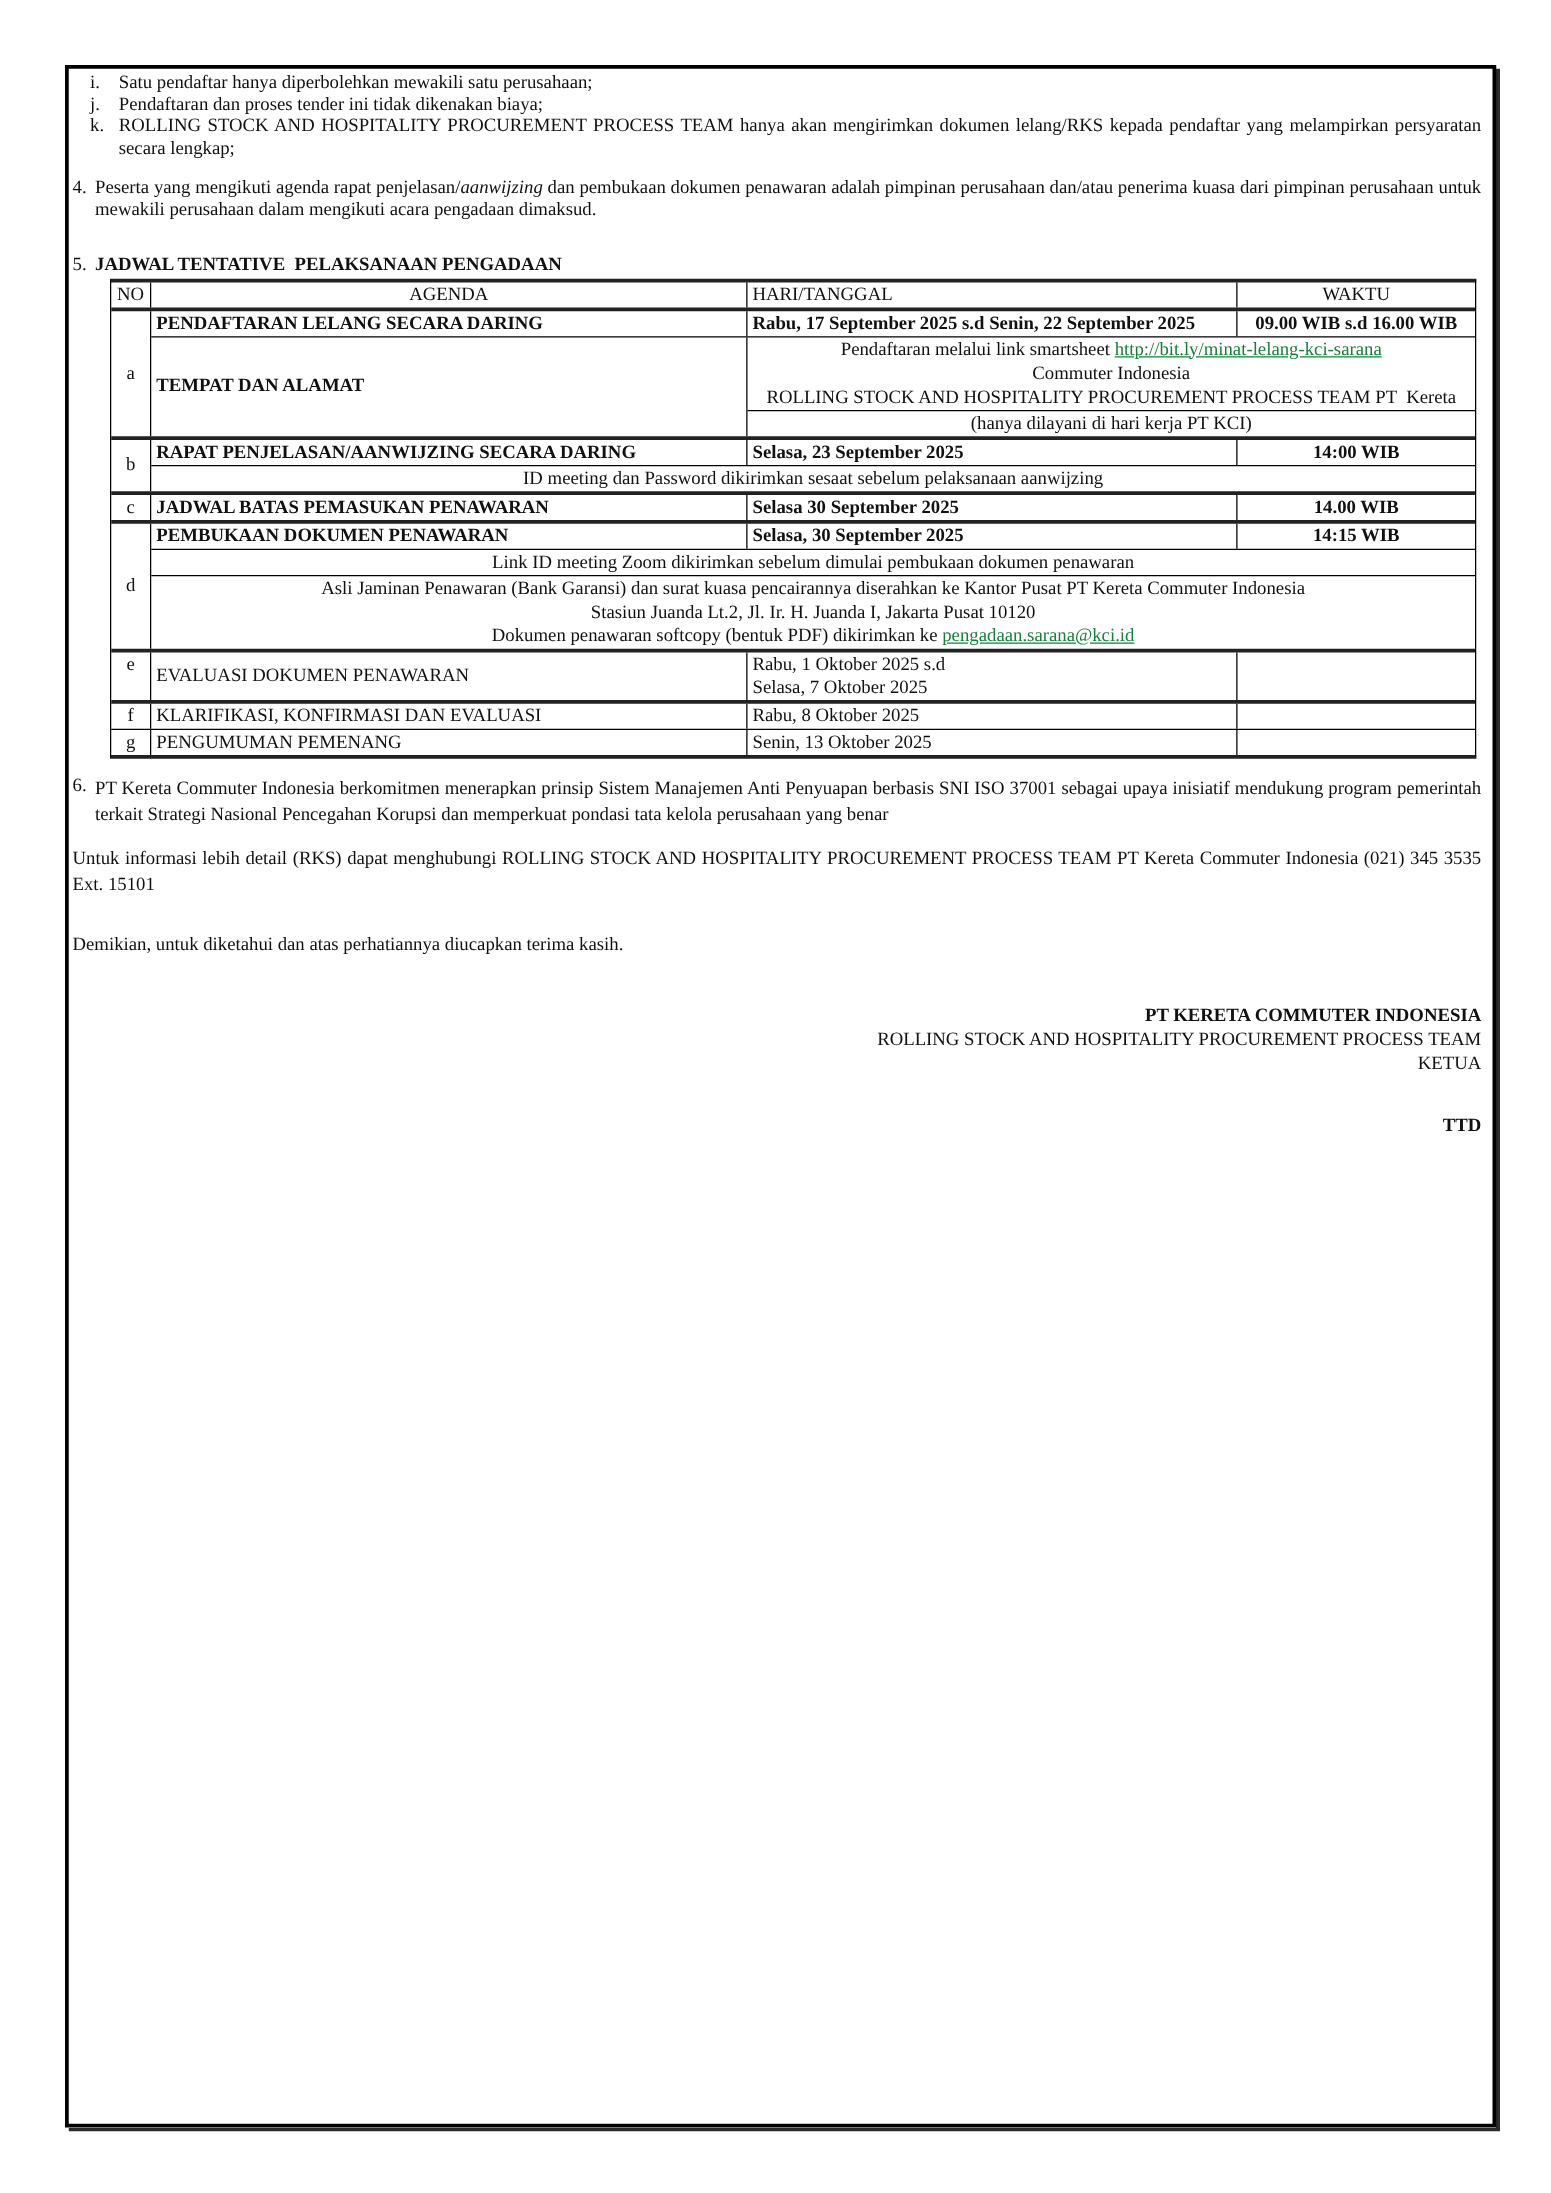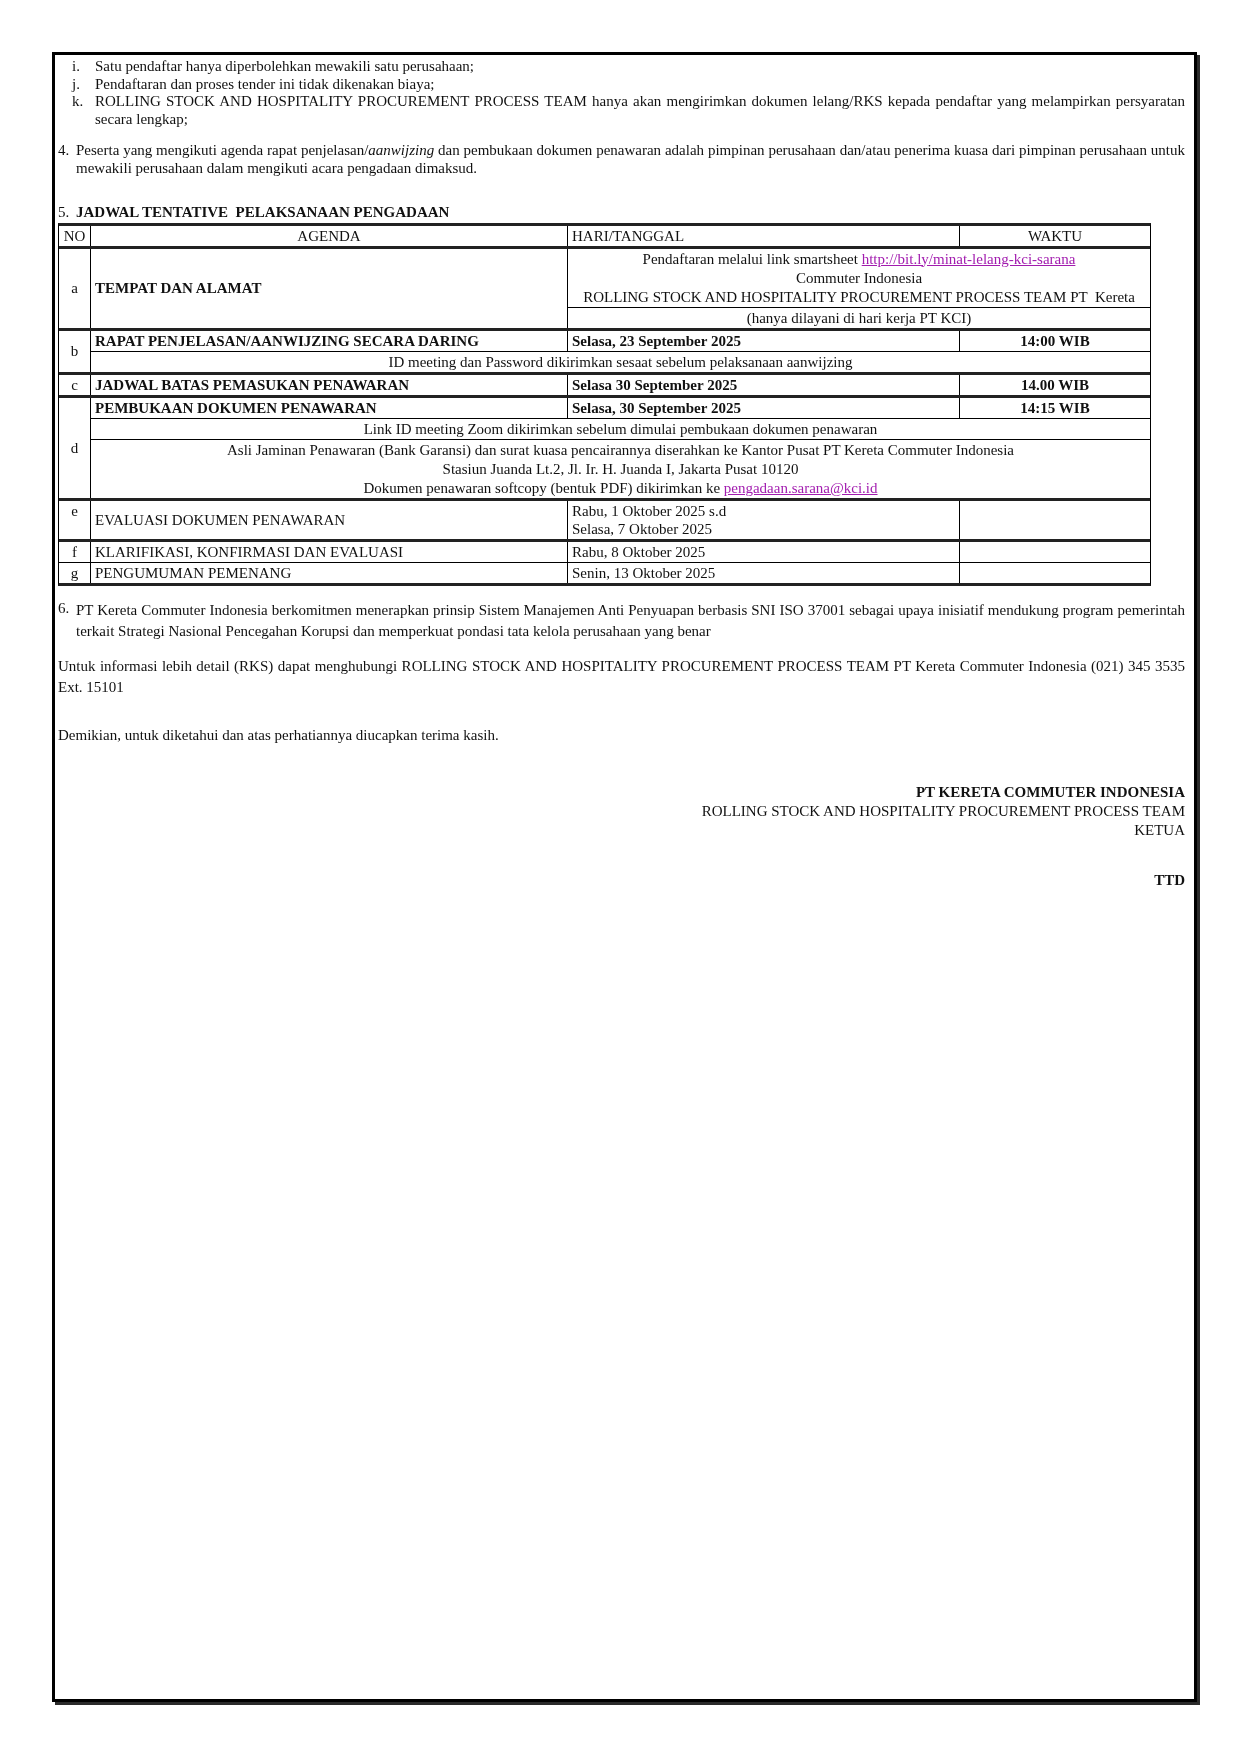--- a/index.html
+++ b/index.html
@@ -30,20 +30,21 @@
   .para { line-height: 17.5px; text-align: justify; }
   .para-wide { line-height: 21px; text-align: justify; }
   .it { font-style: italic; }
   .b { font-weight: bold; }
   .pre { white-space: pre-wrap; }
   .gap-sm { margin-top: 14px; }
   .gap-md { margin-top: 27px; }
 
   
   .tbl {
+    margin-left: 30px;
     margin-top: 1px;
     width: 1093px;
     border-left: 1.5px solid #000;
     border-right: 1.5px solid #000;
     border-top: 3px solid #222;
     border-bottom: 3px solid #222;
     line-height: 18px;
   }
   .grp { display: flex; align-items: stretch; }
   .bt-thick { border-top: 3px solid #222; }
@@ -58,21 +59,21 @@
   .gbody { flex: 1 1 auto; min-width: 0; }
   .sub { display: flex; align-items: stretch; }
   .sub + .sub, .sub-bt { border-top: 1px solid #000; }
   .cell { padding: 1px 4px; }
   .c-agenda { flex: 0 0 477px; border-right: 1px solid #000; display: flex; align-items: center; }
   .c-hari   { flex: 0 0 392px; border-right: 1px solid #000; text-align: left; }
   .c-waktu  { flex: 1 1 auto; text-align: center; }
   .c-span   { flex: 1 1 auto; text-align: center; }
   .subcol   { flex: 1 1 auto; min-width: 0; }
   .center { text-align: center; }
-  .link { color: #a21caf; text-decoration: underline; cursor: pointer; }
+  .link { color: #15803d; text-decoration: underline; cursor: pointer; }
 
   
   .sig { text-align: right; line-height: 19px; }
 </style>
 </head>
 <body>
 
 <div class="page">
   <div class="frame">
 
@@ -108,20 +109,25 @@
             <div class="cell c-agenda" style="justify-content:center">AGENDA</div>
             <div class="cell c-hari">HARI/TANGGAL</div>
             <div class="cell c-waktu">WAKTU</div>
           </div>
         </div>
       </div>
 
       <div class="grp bt-thick">
         <div class="no-cell">a</div>
         <div class="gbody">
+          <div class="sub">
+            <div class="cell c-agenda b">PENDAFTARAN LELANG SECARA DARING</div>
+            <div class="cell c-hari b">Rabu, 17 September 2025 s.d Senin, 22 September 2025</div>
+            <div class="cell c-waktu b">09.00 WIB s.d 16.00 WIB</div>
+          </div>
           <div class="sub">
             <div class="cell c-agenda b">TEMPAT DAN ALAMAT</div>
             <div class="subcol">
               <div class="cell center"><span>Pendaftaran melalui link smartsheet </span><a class="link">http://bit.ly/minat-lelang-kci-sarana</a></div>
               <div class="cell center" style="padding-top:0">Commuter Indonesia</div>
               <div class="cell center pre" style="padding-top:0">ROLLING STOCK AND HOSPITALITY PROCUREMENT PROCESS TEAM PT  Kereta</div>
               <div class="cell center sub-bt">(hanya dilayani di hari kerja PT KCI)</div>
             </div>
           </div>
         </div>

